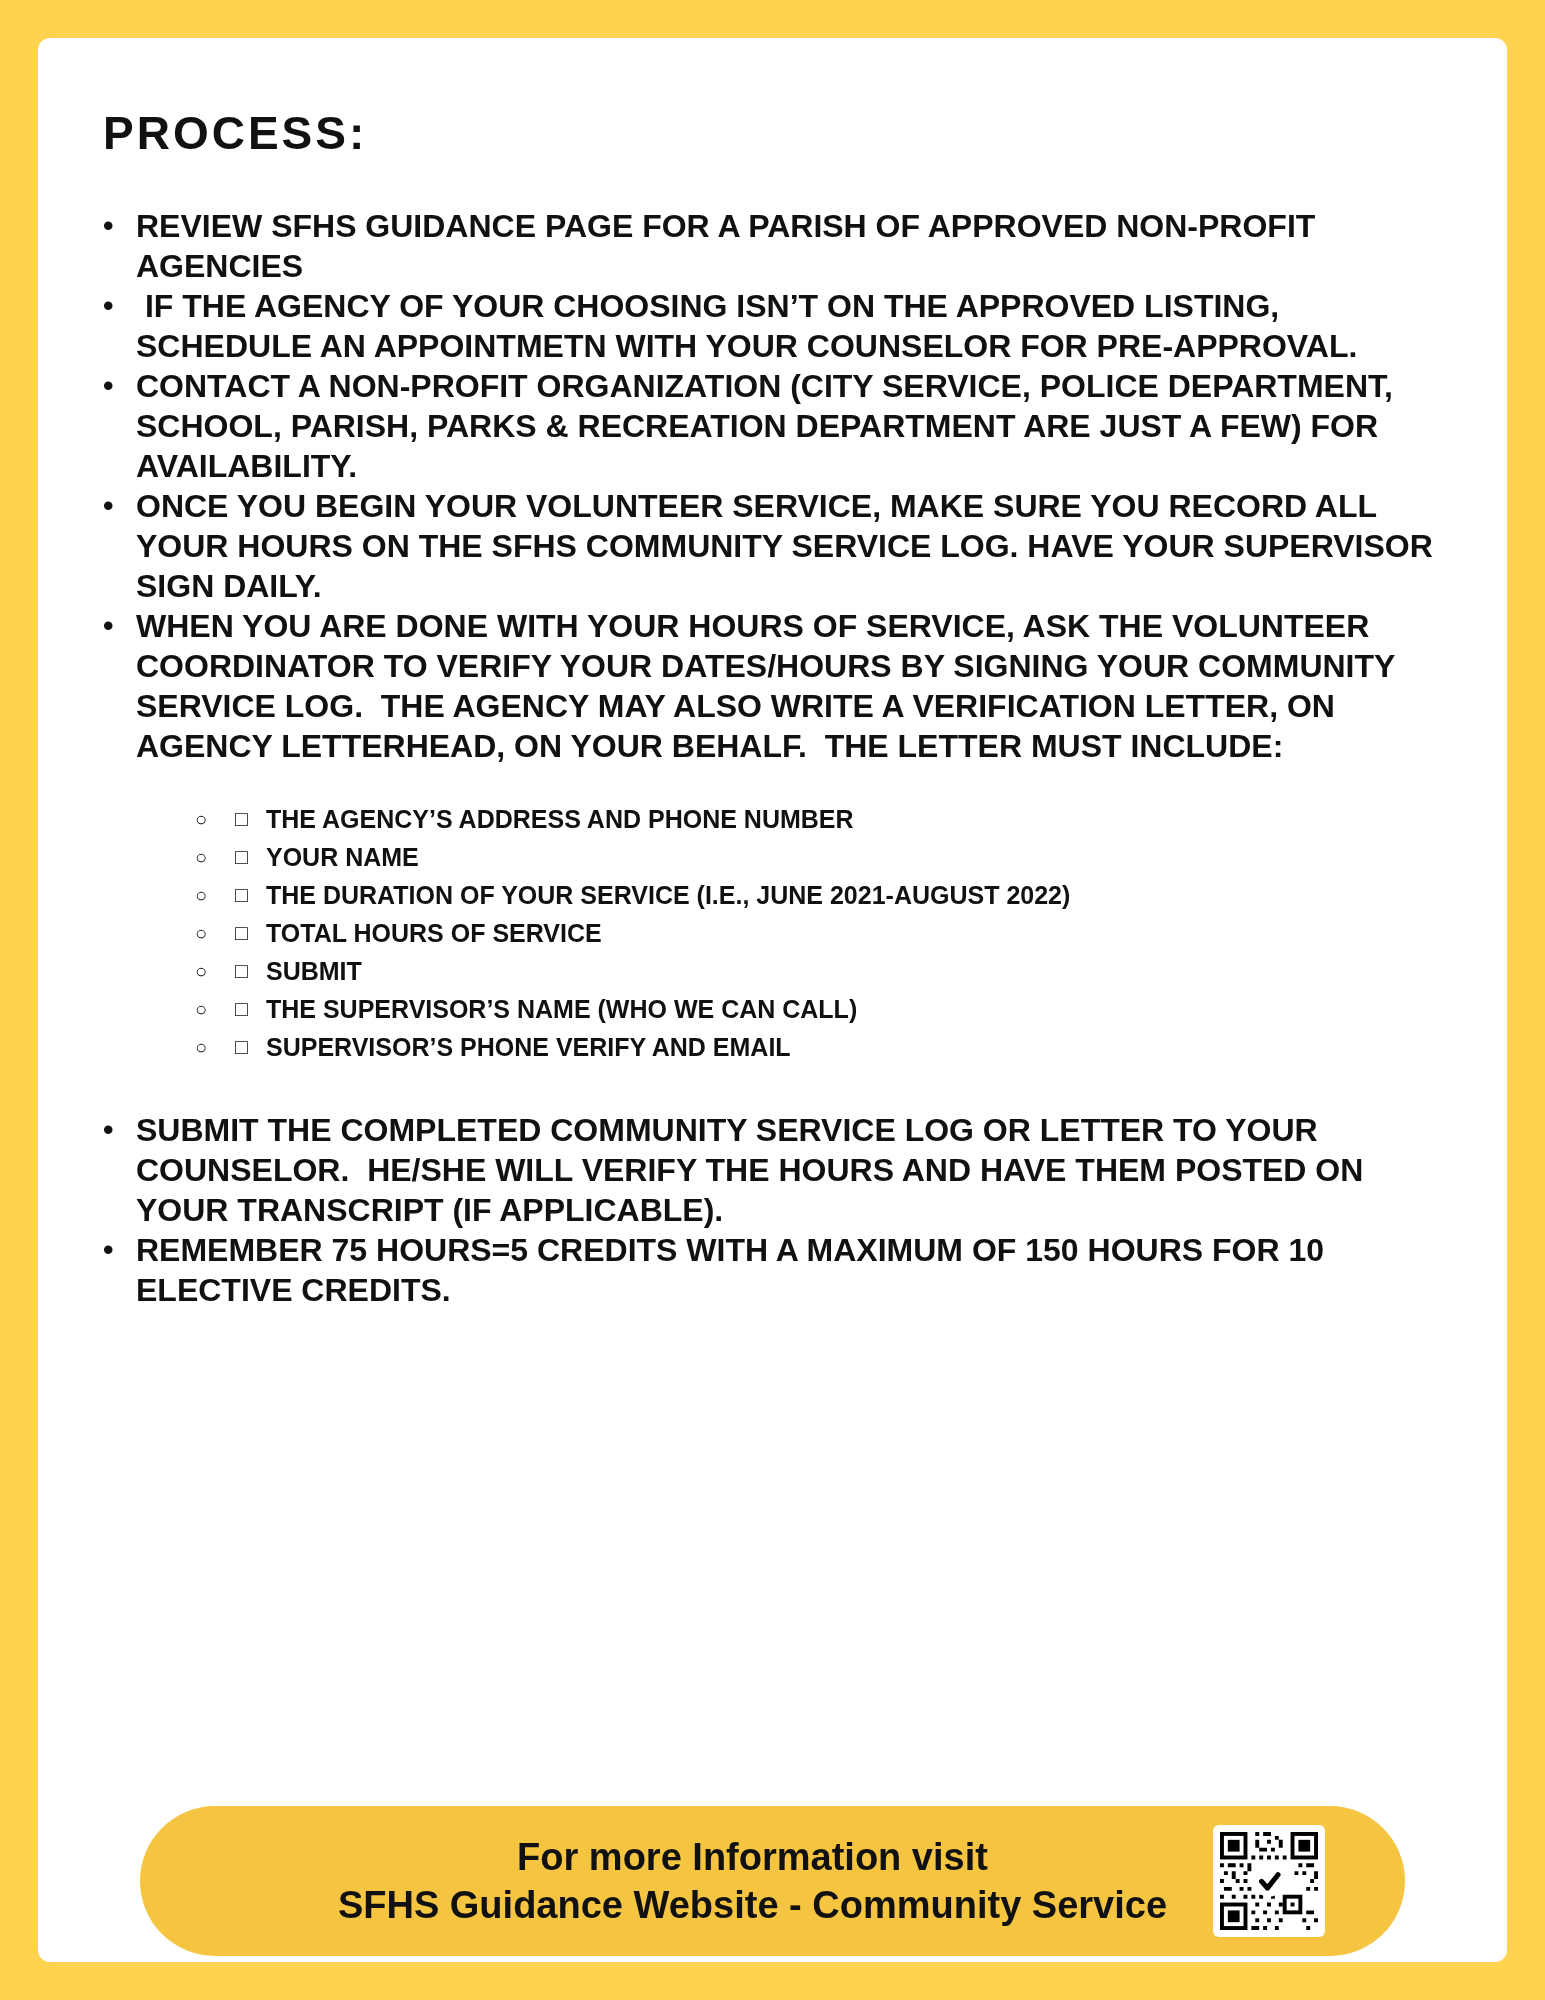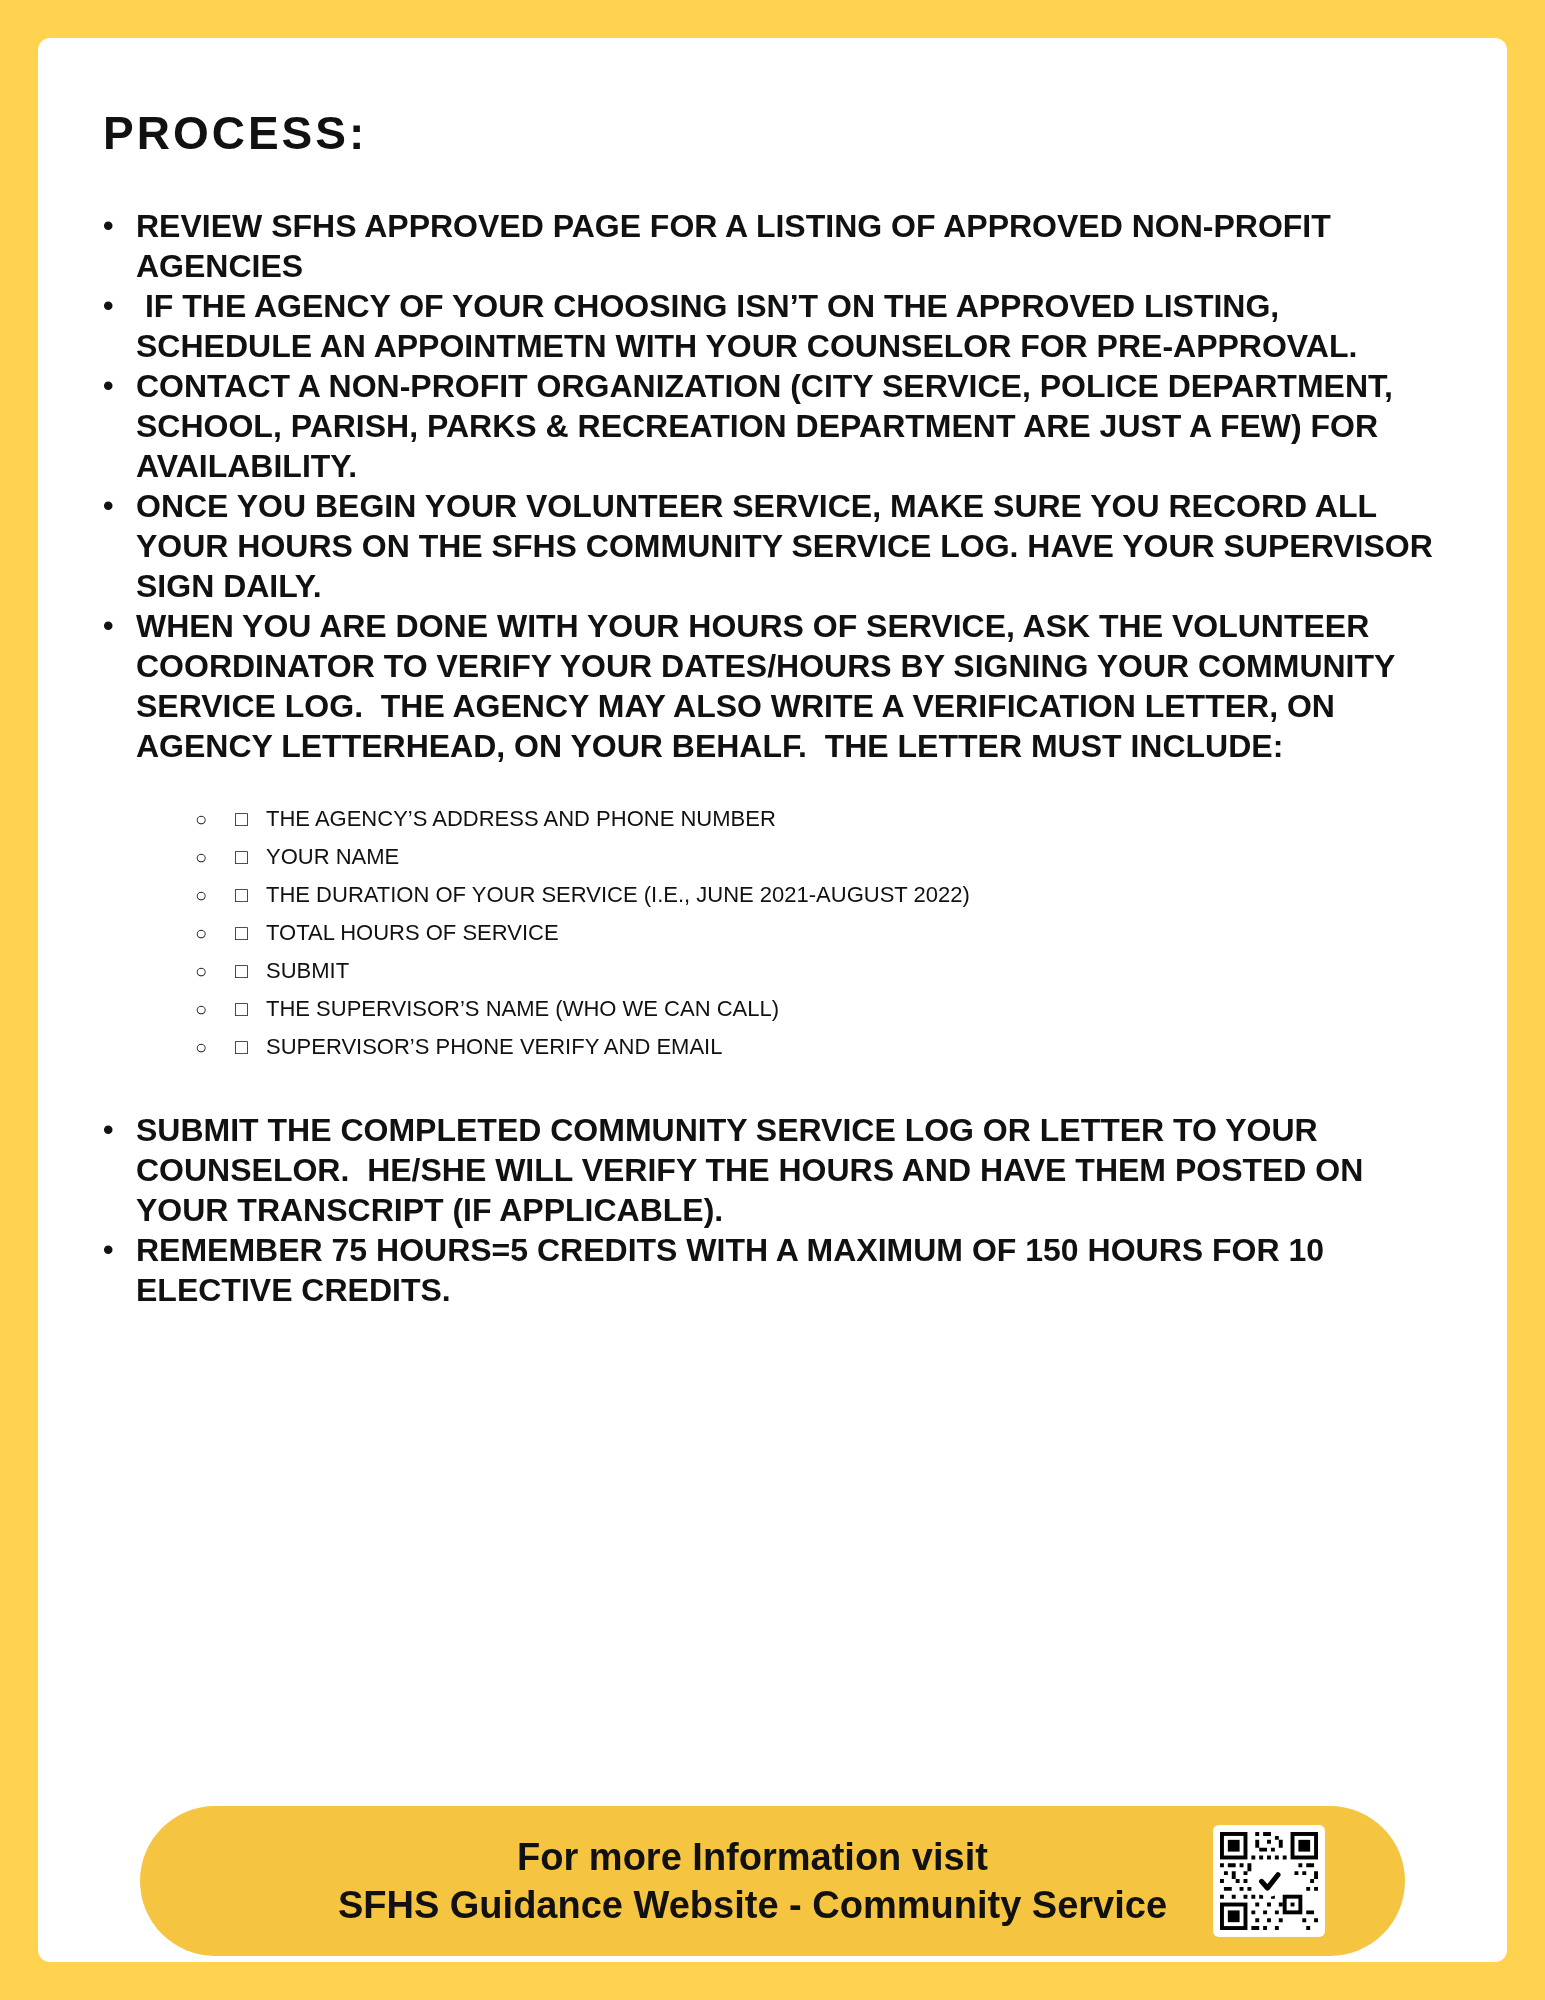--- a/index.html
+++ b/index.html
@@ -53,21 +53,21 @@
   .circ{
     flex:0 0 40px; width:40px;
     font-size:20px; line-height:38px; font-weight:700;
   }
   .box{
     flex:0 0 31px; width:31px;
     font-size:21px; line-height:38px; font-weight:400;
   }
   .check-list .txt{
     flex:1;
-    font-size:22px; line-height:38px; font-weight:400;
+    font-size:25px; line-height:38px; font-weight:700;
     white-space:pre-wrap;
   }
   .pill{
     position:absolute;
     left:102px; top:1768px;
     width:1265px; height:150px;
     background:var(--pill);
     border-radius:76px;
     display:flex; align-items:center; justify-content:center;
   }
@@ -90,21 +90,21 @@
 <body>
 
 <div class="page">
   <div class="sheet">
 
     <h1 class="title">PROCESS:</h1>
 
     <ul class="main-list">
       <li>
         <span class="dot">•</span>
-        <span class="txt">REVIEW SFHS APPROVED PAGE FOR A LISTING OF APPROVED NON-PROFIT AGENCIES</span>
+        <span class="txt">REVIEW SFHS GUIDANCE PAGE FOR A PARISH OF APPROVED NON-PROFIT AGENCIES</span>
       </li>
       <li>
         <span class="dot">•</span>
         <span class="txt"> IF THE AGENCY OF YOUR CHOOSING ISN’T ON THE APPROVED LISTING, SCHEDULE AN APPOINTMETN WITH YOUR COUNSELOR FOR PRE-APPROVAL.</span>
       </li>
       <li>
         <span class="dot">•</span>
         <span class="txt">CONTACT A NON-PROFIT ORGANIZATION (CITY SERVICE, POLICE DEPARTMENT, SCHOOL, PARISH, PARKS &amp; RECREATION DEPARTMENT ARE JUST A FEW) FOR AVAILABILITY.</span>
       </li>
       <li>

